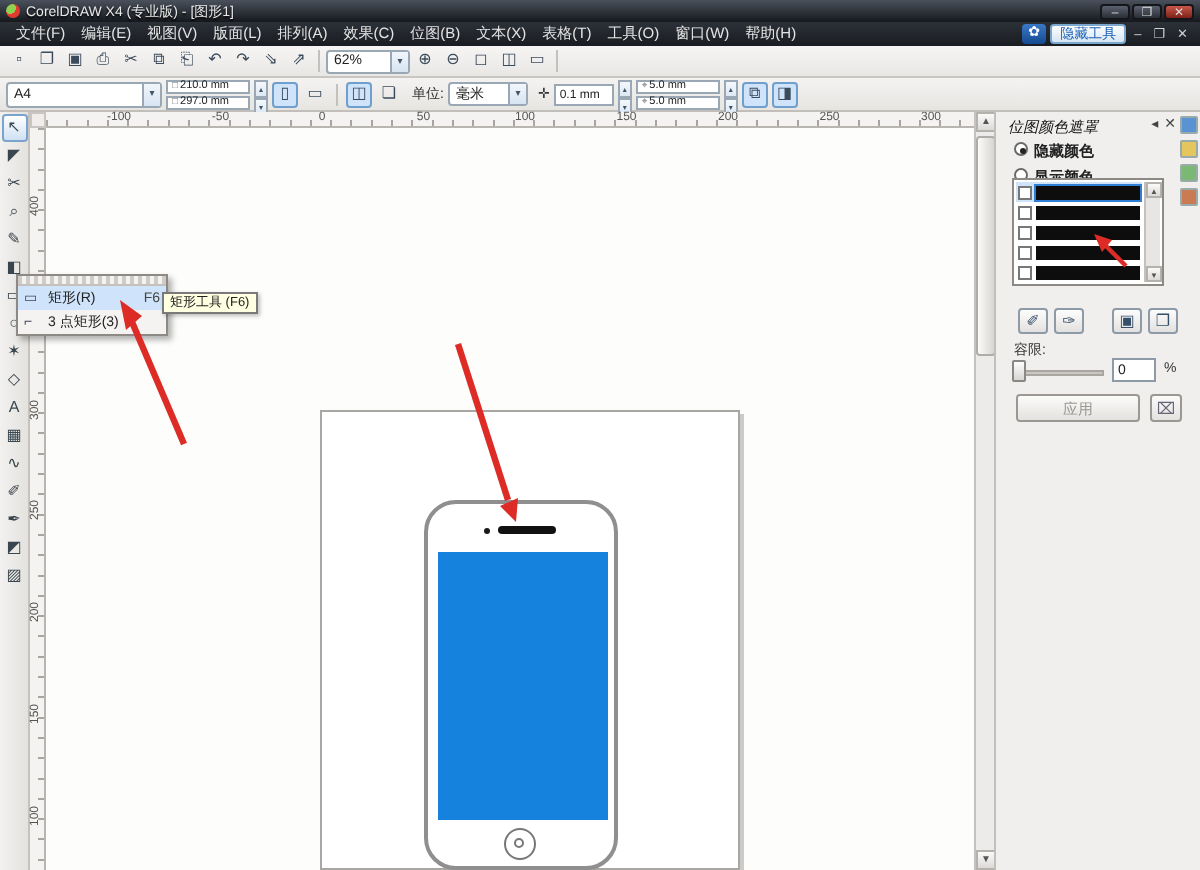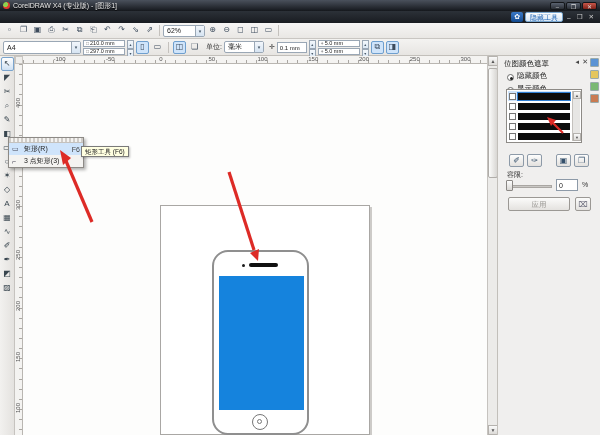--- a/index.html
+++ b/index.html
@@ -89,23 +89,23 @@
 
   .vscroll{position:absolute;left:487px;top:56px;width:10px;height:379px;background:#ecebe9;border-left:1px solid #c6c3bf;}
   .sarrow{position:absolute;left:0;width:10px;height:10px;background:linear-gradient(#fafafa,#dcdad7);
     border:1px solid #b5b2ae;font-size:5px;line-height:9px;text-align:center;color:#555;}
   .sthumb{position:absolute;left:0;top:12px;width:10px;height:110px;background:linear-gradient(90deg,#fbfbfa,#d8d6d3);
     border:1px solid #b0ada9;border-radius:2px;}
 
   
   .docker{position:absolute;left:497px;top:56px;width:103px;height:379px;background:#f0efee;border-left:1px solid #c2bfba;
     font-size:7.5px;color:#222;}
-  .docker-title{position:absolute;left:6px;top:3px;font-size:7.5px;color:#111;}
+  .docker-title{position:absolute;left:6px;top:3px;font-size:7.5px;color:#111;font-style:italic;}
   .docker-title-btns{position:absolute;right:12px;top:2px;display:flex;gap:3px;color:#444;font-size:7px;}
-  .radio-row{position:absolute;left:9px;display:flex;align-items:flex-end;gap:3px;}
+  .radio-row{position:absolute;left:9px;display:flex;align-items:flex-start;gap:3px;font-weight:bold;}
   .radio{width:7px;height:7px;border:1px solid #6a6a6a;border-radius:50%;background:#fff;position:relative;}
   .radio-row.sel .radio::after{content:"";position:absolute;left:1.5px;top:1.5px;width:3px;height:3px;border-radius:50%;background:#222;}
   .masklist{position:absolute;left:8px;top:33px;width:76px;height:54px;background:#fff;border:1px solid #8d8a86;padding:1px;}
   .maskrow{display:flex;align-items:center;height:10px;gap:2px;padding:0 1px;}
   .maskrow.sel{background:#cfe4fb;}
   .mcheck{width:7px;height:7px;border:1px solid #777;background:#fff;flex:none;}
   .mswatch{flex:1;height:7px;background:#0d0d0d;}
   .maskrow.sel .mswatch{outline:1px solid #2f7fd4;}
   .mscroll{position:absolute;right:1px;top:1px;width:8px;height:50px;background:#e7e6e4;border-left:1px solid #c4c1bd;}
   .mscroll .sa{width:8px;height:8px;font-size:4px;line-height:8px;text-align:center;color:#555;
@@ -149,20 +149,35 @@
     <div class="appicon"></div>
     <div class="ttl">CorelDRAW X4 (专业版) - [图形1]</div>
     <div class="winbtns">
       <div class="winbtn">–</div>
       <div class="winbtn">❐</div>
       <div class="winbtn close">✕</div>
     </div>
   </div>
 
   <div class="menubar">
+    <div style="display:flex">
+
+    <div class="mitem">文件(F)</div>
+        <div class="mitem">编辑(E)</div>
+        <div class="mitem">视图(V)</div>
+        <div class="mitem">版面(L)</div>
+        <div class="mitem">排列(A)</div>
+        <div class="mitem">效果(C)</div>
+        <div class="mitem">位图(B)</div>
+        <div class="mitem">文本(X)</div>
+        <div class="mitem">表格(T)</div>
+        <div class="mitem">工具(O)</div>
+        <div class="mitem">窗口(W)</div>
+        <div class="mitem">帮助(H)</div>
+      </div>
     <div class="menu-right">
       <div class="plugin-logo">✿</div>
       <div class="plugin-btn">隐藏工具</div>
       <div class="docbtn">–</div>
       <div class="docbtn">❐</div>
       <div class="docbtn">✕</div>
     </div>
   </div>
 
   <div class="toolbar">

